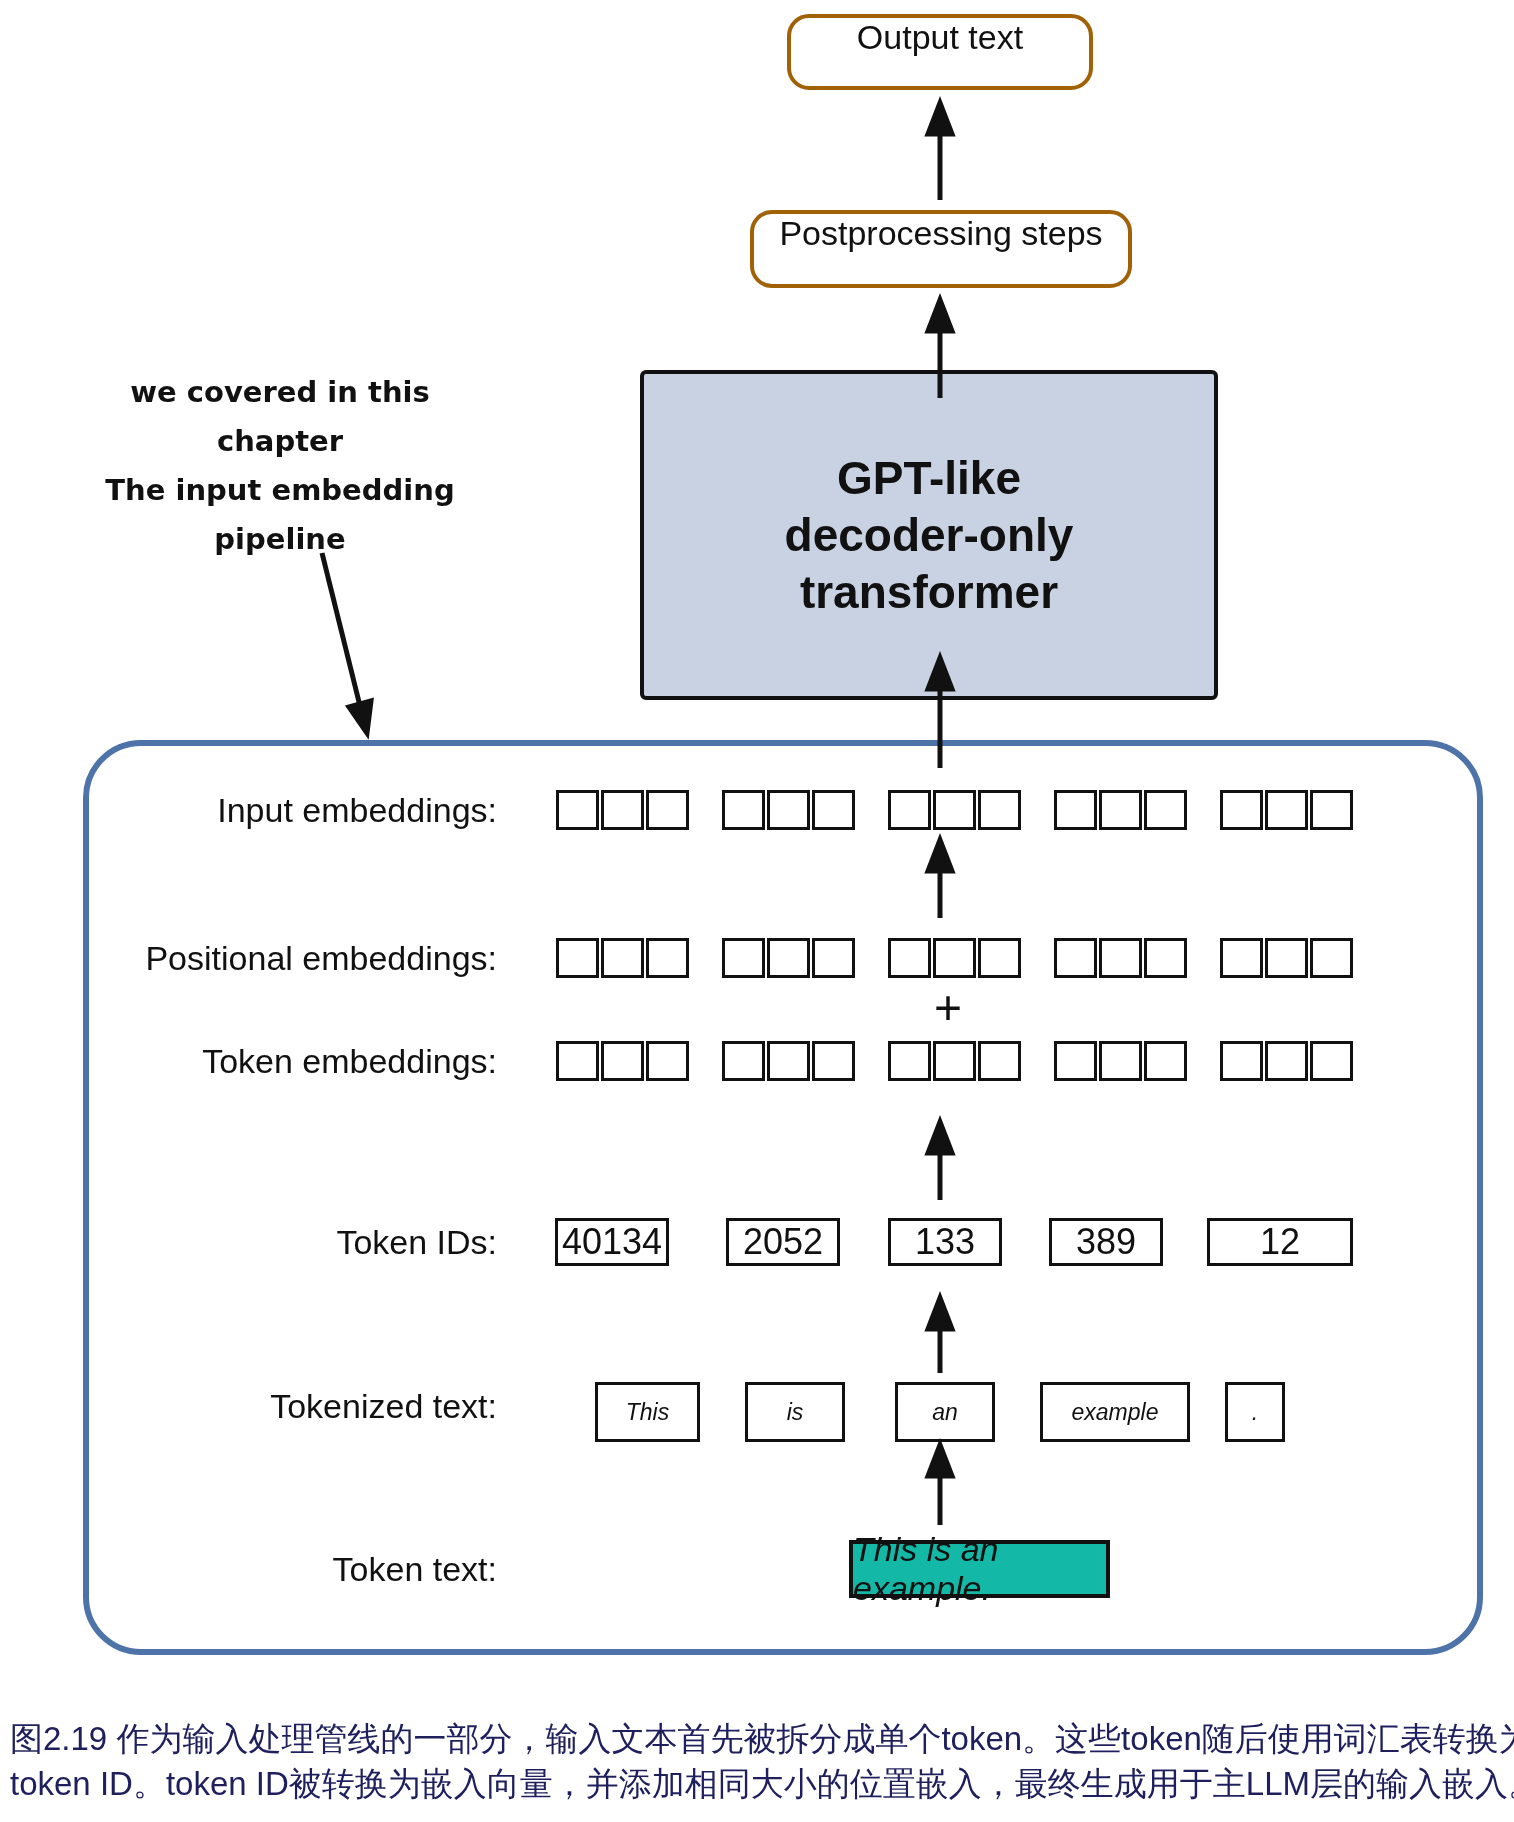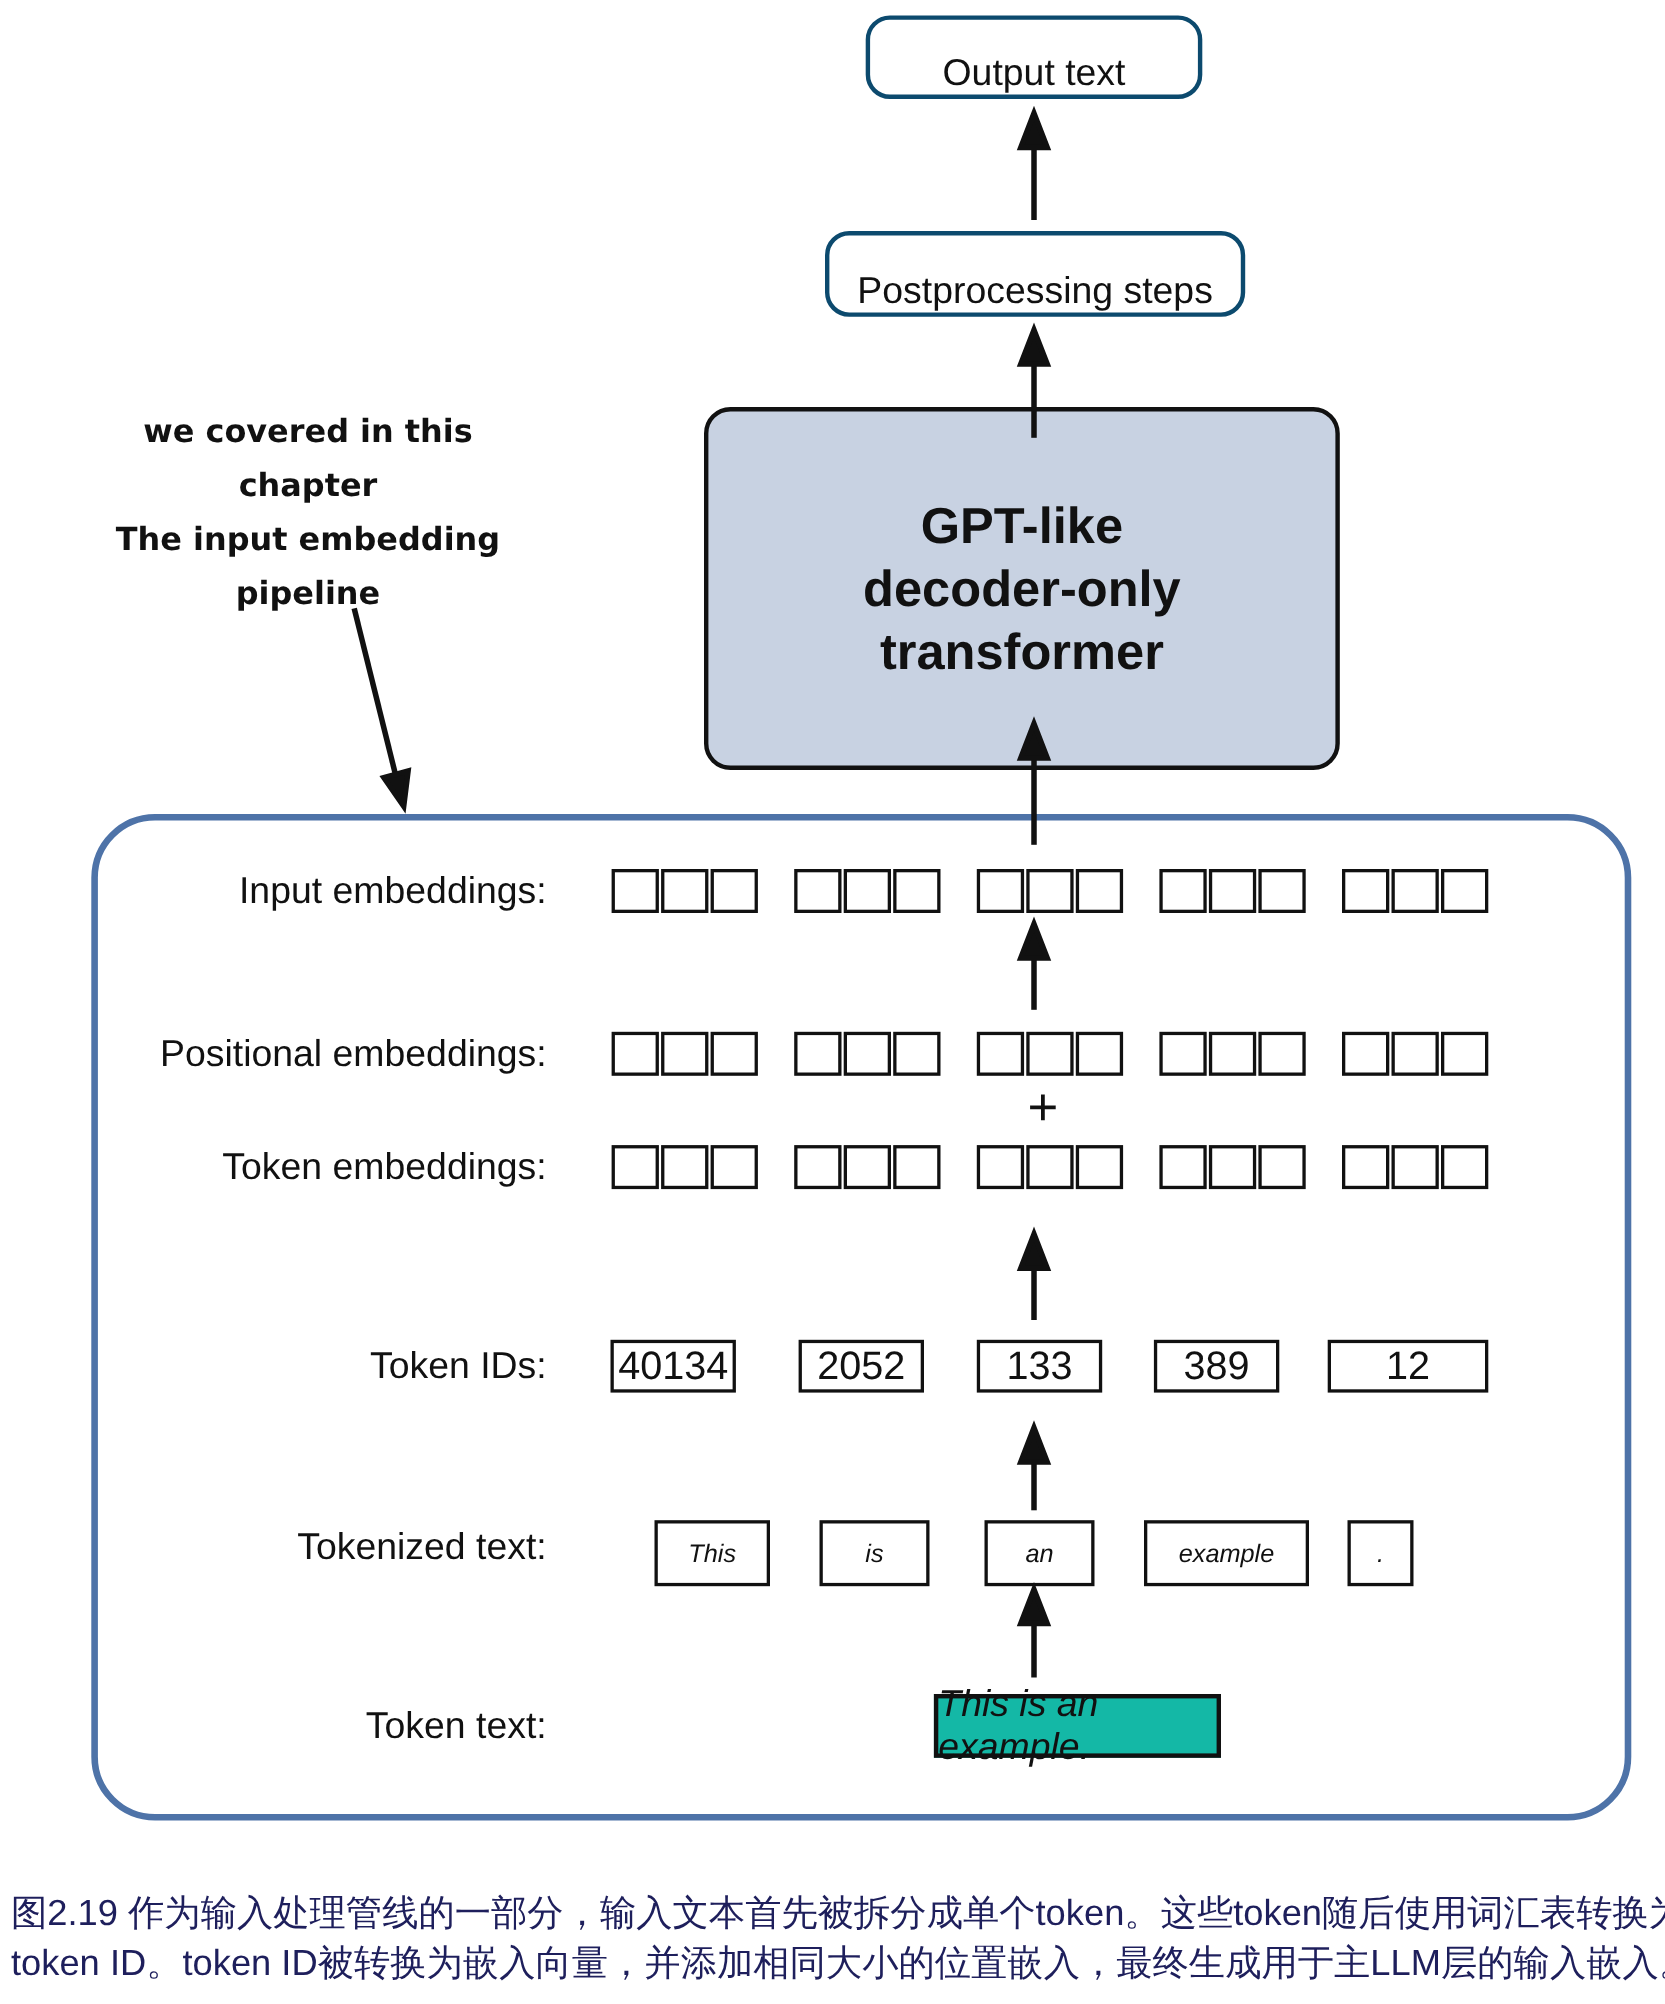--- a/index.html
+++ b/index.html
@@ -1,26 +1,26 @@
 <!DOCTYPE html>
 <html><head>
 <meta charset="utf-8">
 <style>
   html,body{margin:0;padding:0;background:#ffffff;}
   #canvas{
     position:relative;width:1514px;height:1822px;background:#fff;overflow:hidden;
     font-family:"Liberation Sans",sans-serif;color:#111;
   }
-  .box{position:absolute;display:flex;align-items:flex-end;justify-content:center;
-       background:#fff;border:4px solid #0c4a6e;border-radius:22px;box-sizing:border-box;}
+  .box{position:absolute;display:flex;align-items:flex-start;justify-content:center;
+       background:#fff;border:4px solid #a16207;border-radius:22px;box-sizing:border-box;}
   #output-box{left:787px;top:14px;width:306px;height:76px;font-size:34px;}
   #postprocessing-box{left:750px;top:210px;width:382px;height:78px;font-size:34px;}
   #gpt-box{
     position:absolute;left:640px;top:370px;width:578px;height:330px;box-sizing:border-box;
-    background:var(--gpt-fill,#c8d2e2);border:4px solid #111;border-radius:24px;
+    background:var(--gpt-fill,#c8d2e2);border:4px solid #111;border-radius:6px;
     display:flex;flex-direction:column;align-items:center;justify-content:center;
     font-size:46px;font-weight:bold;line-height:57px;
   }
   #annotation{
     position:absolute;left:80px;top:368px;width:400px;text-align:center;
     font-family:"DejaVu Sans",sans-serif;font-weight:bold;font-size:29px;line-height:49px;
   }
   #pipeline-container{
     position:absolute;left:83px;top:740px;width:1400px;height:915px;box-sizing:border-box;
     border:6px solid var(--container-border,#4e73a8);border-radius:58px;background:transparent;

